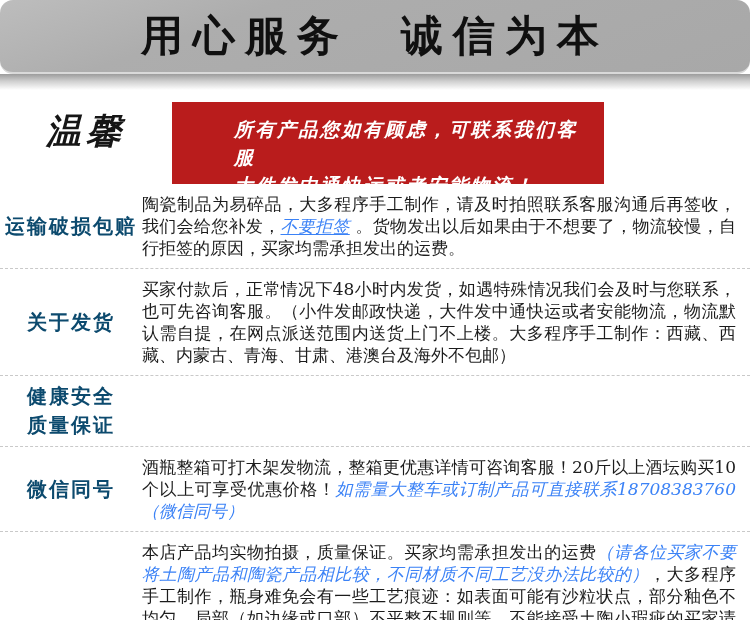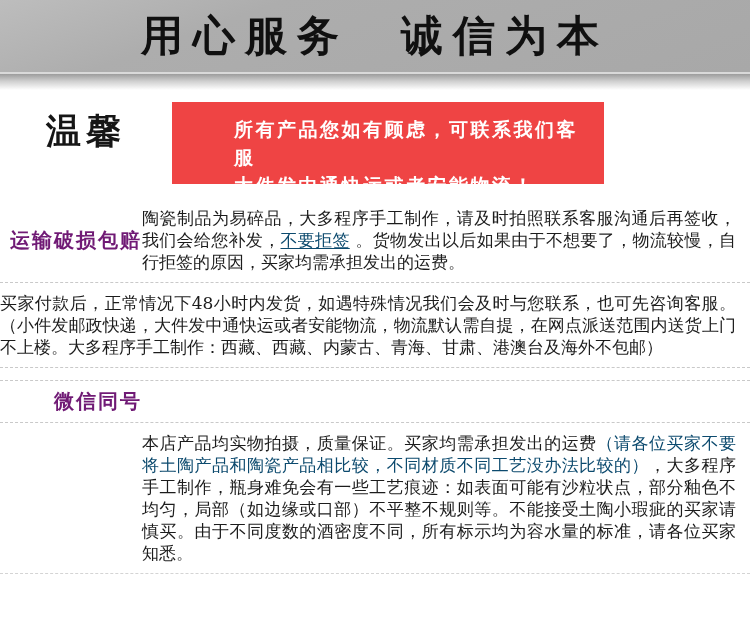--- a/index.html
+++ b/index.html
@@ -13,91 +13,93 @@
   .page { width: 750px; height: 620px; background: #ffffff; }
 
   
   .banner {
     height: 74px;
     background: linear-gradient(160deg, #bdbdbd 0%, #adadad 30%, #a8a8a8 100%);
     border-bottom: 2px solid #d9d9d9;
     display: flex;
     align-items: center;
     justify-content: center;
+    border-radius: 13px;
   }
   .banner-title {
     font-size: 42px;
     font-weight: bold;
     color: #101010;
     letter-spacing: 10px;
     white-space: nowrap;
   }
   .banner-shadow {
     height: 16px;
     background: linear-gradient(180deg, #9c9c9c 0%, #cfcfcf 45%, #ffffff 100%);
   }
 
   
   .tips {
     display: flex;
-    margin: 12px 0 14px 0;
+    margin: 12px 0 0 0;
+    font-style: italic;
   }
   .tips-label {
     width: 172px;
     padding-top: 8px;
     text-align: center;
     font-size: 35px;
     font-weight: bold;
     color: #161616;
     line-height: 1.2;
     letter-spacing: 5px;
   }
   .tips-box {
     width: 432px;
     height: 82px;
-    background: #ef4444;
+    background: #b91c1c;
     color: #ffffff;
     padding: 13px 10px 0 62px;
     font-size: 19px;
     font-weight: bold;
     letter-spacing: 2.5px;
     line-height: 28px;
   }
 
   
   .rows { width: 750px; }
   .row {
     display: flex;
     border-bottom: 1px dashed #c9c9c9;
     padding: 6px 0;
   }
   .row:last-child { border-bottom: 1px dashed #d4d4d4; }
   .row-label {
     width: 142px;
     display: flex;
     flex-direction: column;
-    align-items: flex-end;
+    align-items: center;
     justify-content: center;
     font-size: 20px;
     font-weight: bold;
-    color: #701a75;
+    color: #0c4a6e;
     letter-spacing: 2px;
     line-height: 1.45;
     text-align: center;
     flex-shrink: 0;
   }
   .row-content {
     flex: 1;
     padding: 3px 14px 3px 0;
     font-size: 17px;
     color: #1c1c1c;
     line-height: 22px;
     text-align: justify;
   }
-  .red { color: #0c4a6e; }
+  .red { color: #3b82f6; font-style: italic; }
   .u { text-decoration: underline; text-underline-offset: 2px; }
 </style>
 </head>
 <body>
 
 <div class="page">
 
   <header class="banner">
     <div class="banner-title">用心服务　诚信为本</div>
   </header>
@@ -118,31 +120,41 @@
     <div class="row">
       <div class="row-label">
         <span>运输破损包赔</span>
       </div>
       <div class="row-content">
         <span>陶瓷制品为易碎品，大多程序手工制作，请及时拍照联系客服沟通后再签收，我们会给您补发，</span><span class="red u">不要拒签</span><span> 。货物发出以后如果由于不想要了，物流较慢，自行拒签的原因，买家均需承担发出的运费。</span>
       </div>
     </div>
 
     <div class="row">
+      <div class="row-label">
+        <span>关于发货</span>
+      </div>
       <div class="row-content">
         <span>买家付款后，正常情况下48小时内发货，如遇特殊情况我们会及时与您联系，也可先咨询客服。（小件发邮政快递，大件发中通快运或者安能物流，物流默认需自提，在网点派送范围内送货上门不上楼。大多程序手工制作：西藏、西藏、内蒙古、青海、甘肃、港澳台及海外不包邮）</span>
       </div>
     </div>
 
     <div class="row">
+      <div class="row-label">
+        <span>健康安全</span>
+        <span>质量保证</span>
+      </div>
     </div>
 
     <div class="row">
       <div class="row-label">
         <span>微信同号</span>
+      </div>
+      <div class="row-content">
+        <span>酒瓶整箱可打木架发物流，整箱更优惠详情可咨询客服！20斤以上酒坛购买10个以上可享受优惠价格！</span><span class="red">如需量大整车或订制产品可直接联系18708383760（微信同号）</span>
       </div>
     </div>
 
     <div class="row">
       <div class="row-label">
         
       </div>
       <div class="row-content">
         <span>本店产品均实物拍摄，质量保证。买家均需承担发出的运费</span><span class="red">（请各位买家不要将土陶产品和陶瓷产品相比较，不同材质不同工艺没办法比较的）</span><span>，大多程序手工制作，瓶身难免会有一些工艺痕迹：如表面可能有沙粒状点，部分釉色不均匀，局部（如边缘或口部）不平整不规则等。不能接受土陶小瑕疵的买家请慎买。由于不同度数的酒密度不同，所有标示均为容水量的标准，请各位买家知悉。</span>
       </div>

